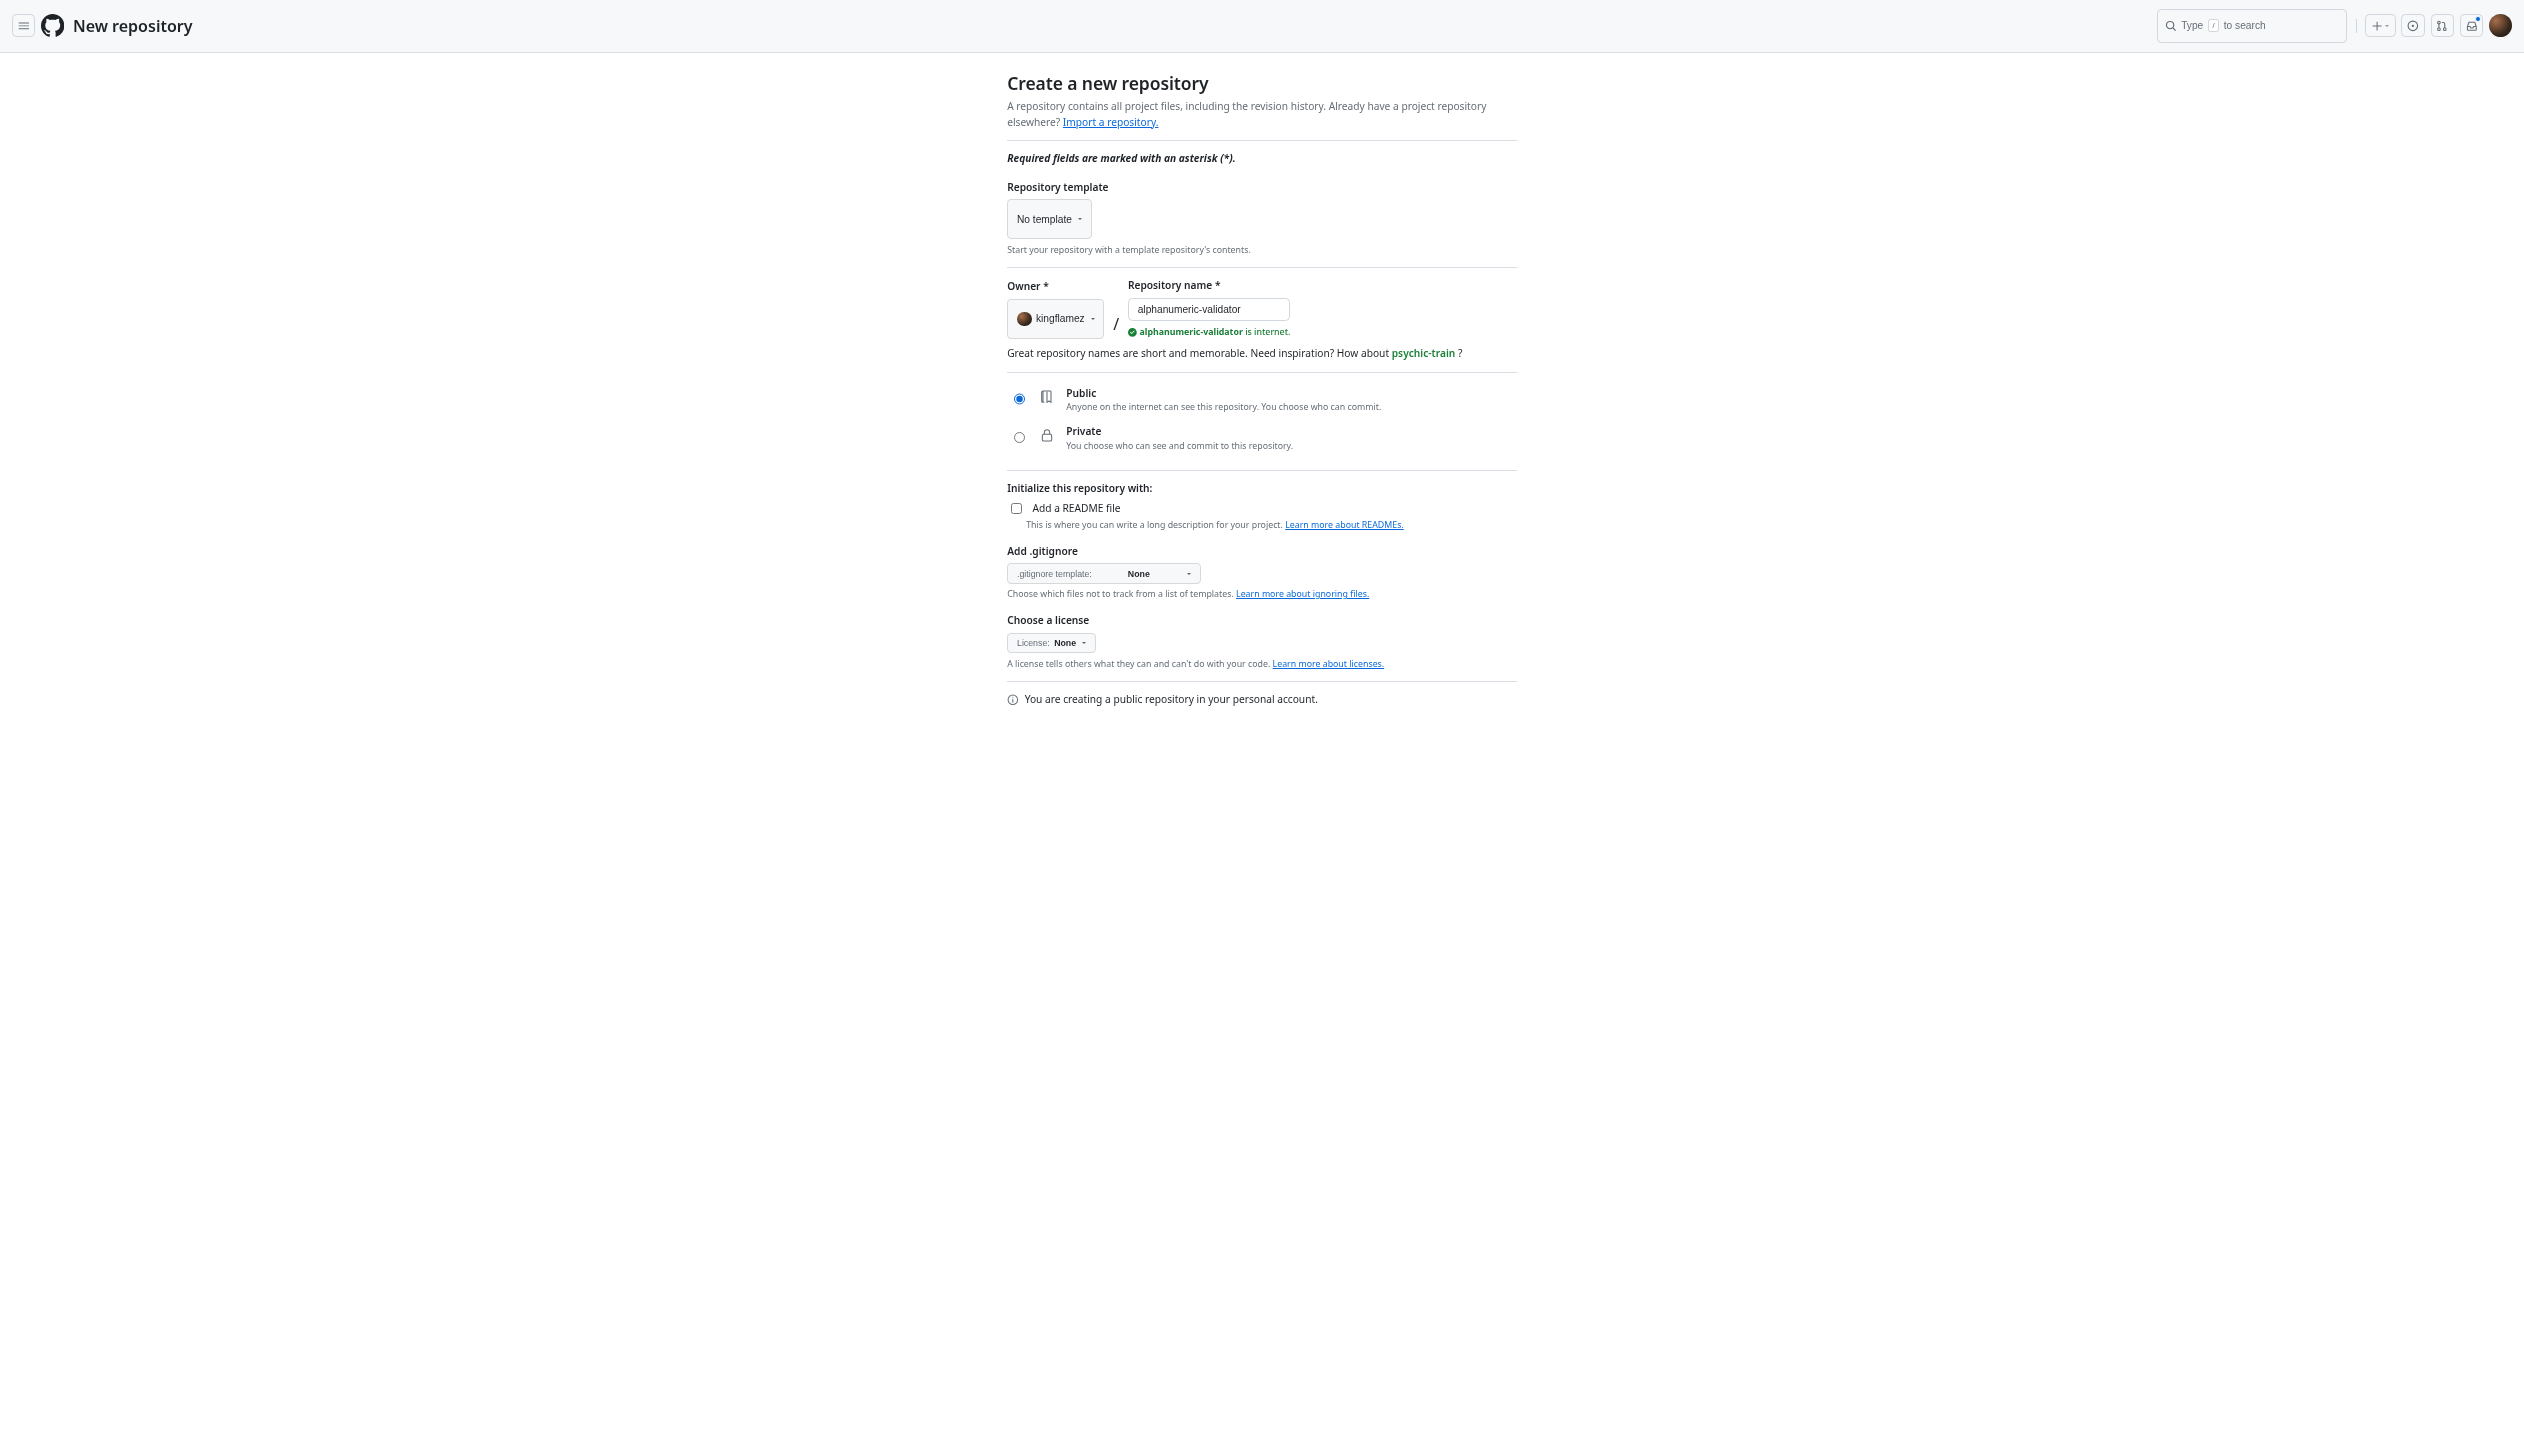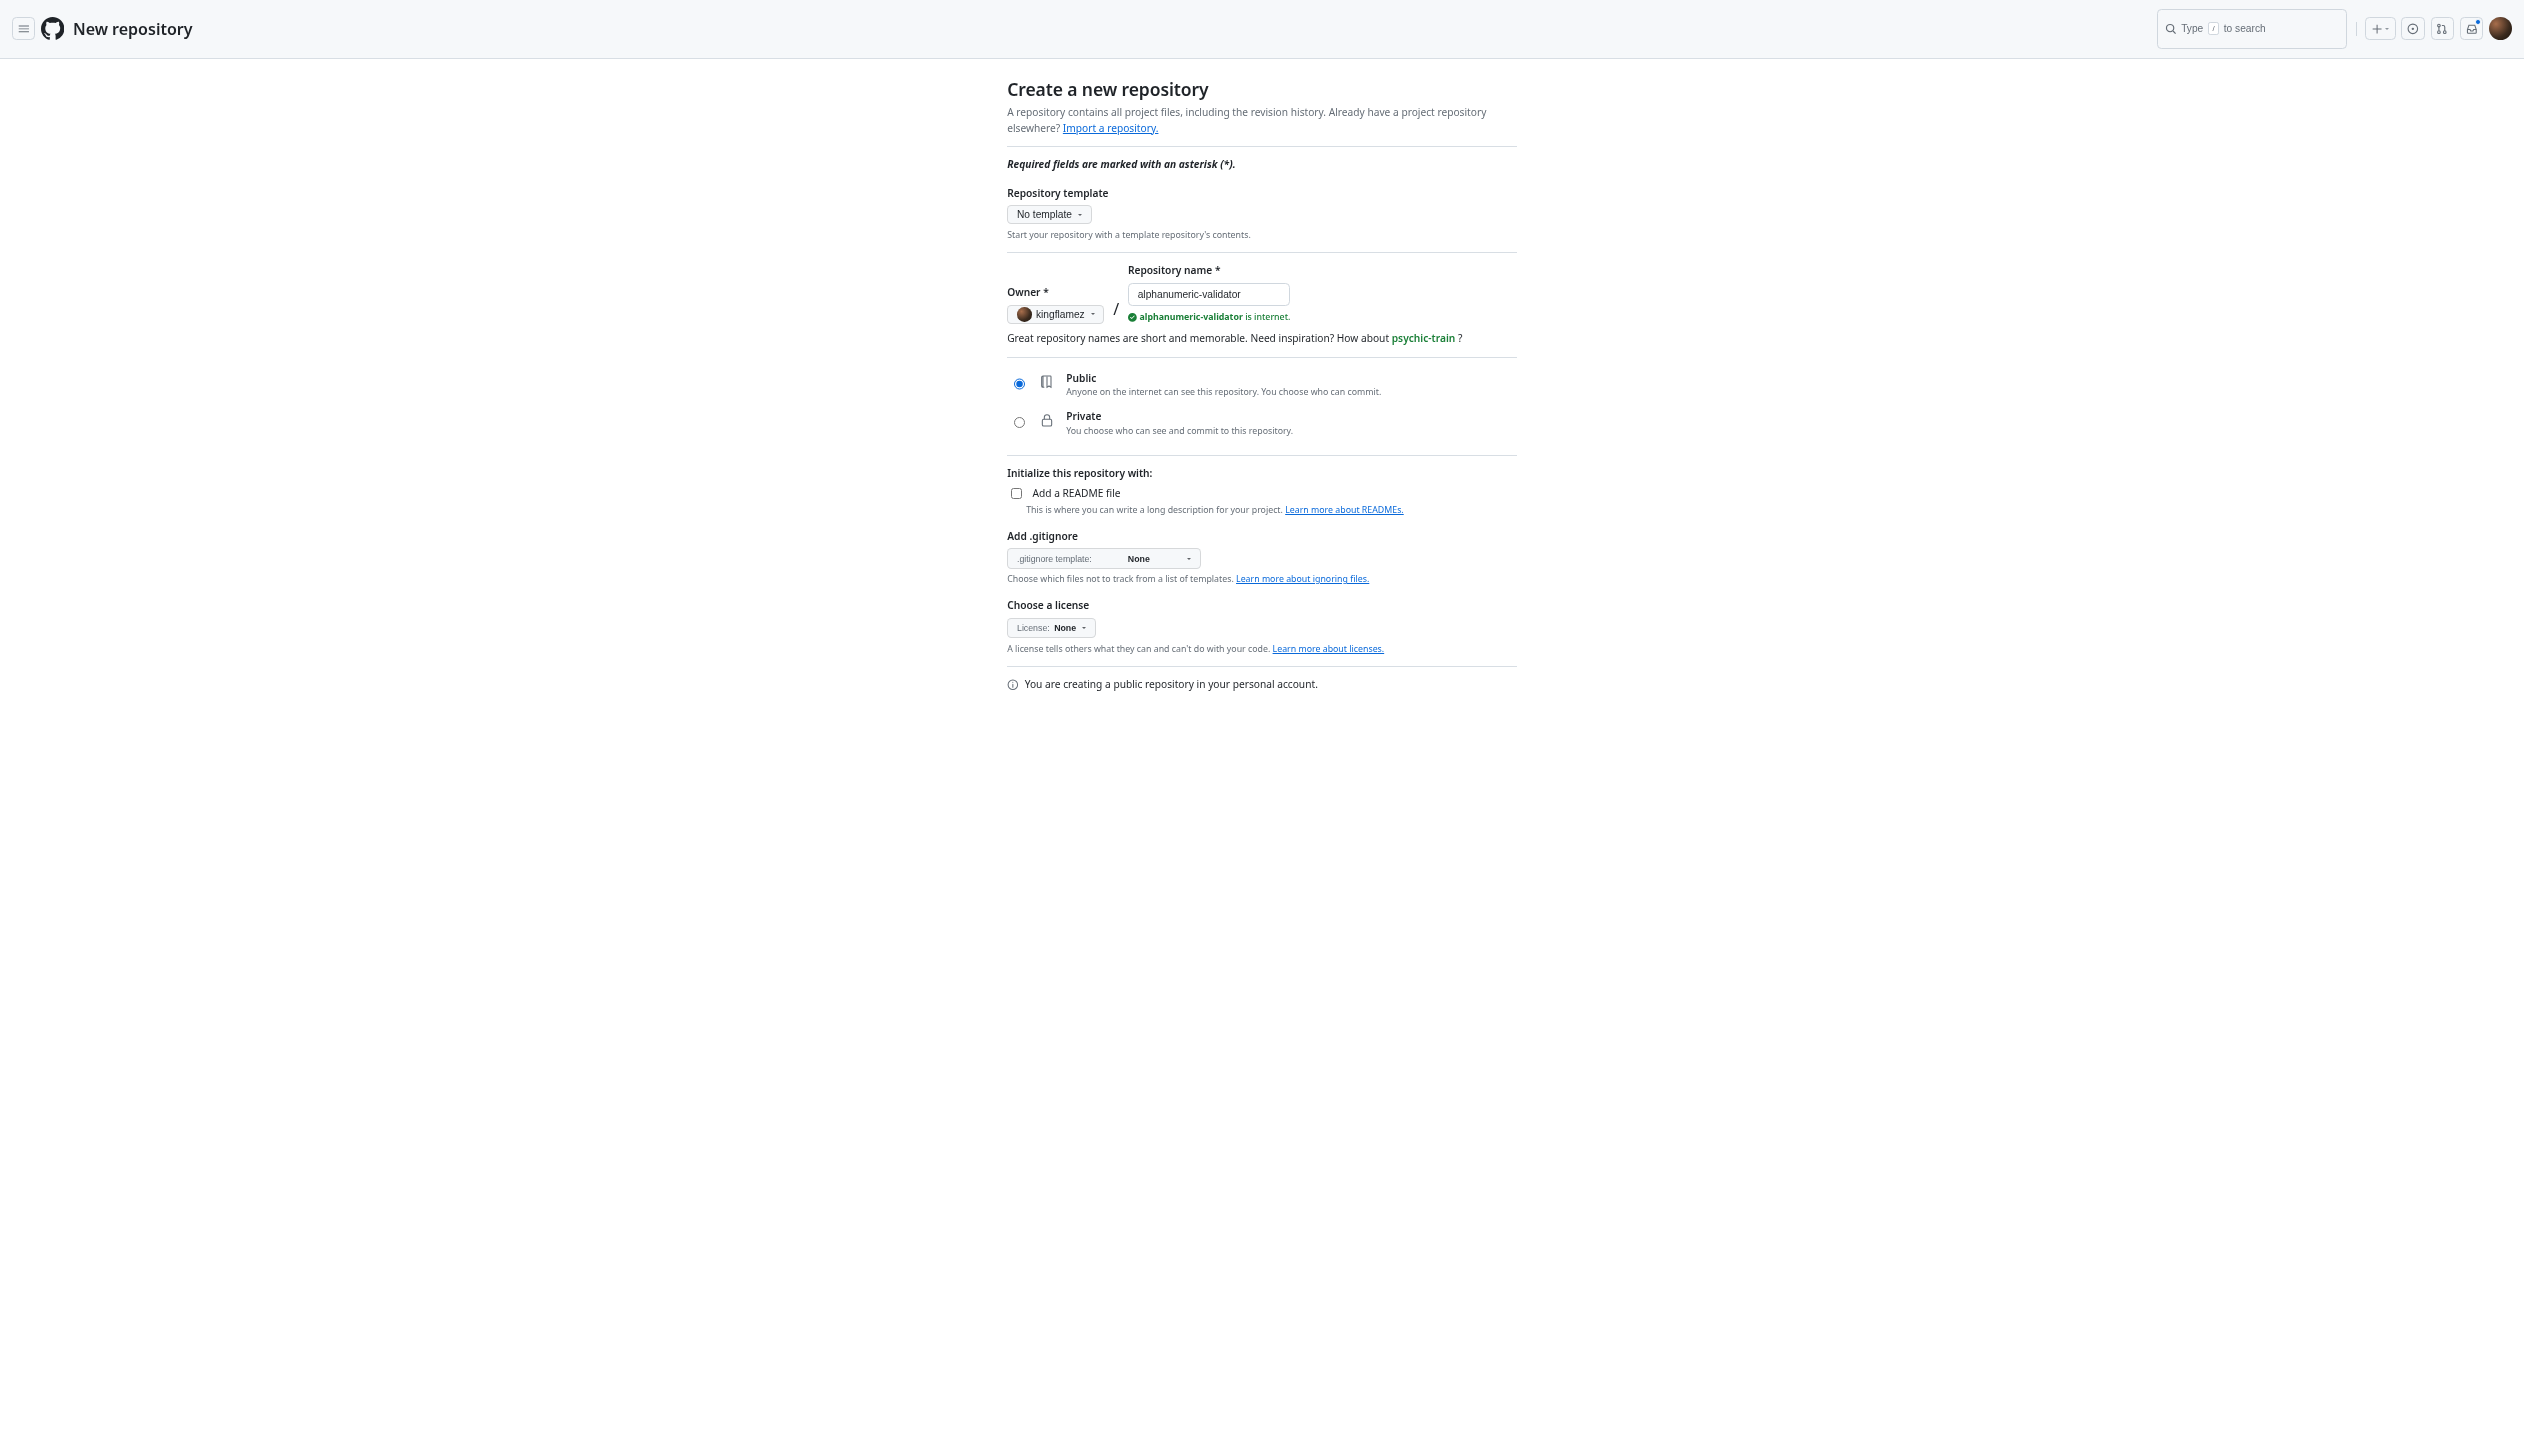--- a/index.html
+++ b/index.html
@@ -56,21 +56,21 @@
     font-weight: 600;
     font-size: 16px;
     color: var(--color-fg-default);
     padding: 0 2.9px;
   }
   .header-spacer { flex: 1; }
   .search-btn {
     display: inline-flex;
     align-items: center;
     gap: 4.4px;
-    height: 40px;
+    height: 34px;
     padding: 0 7.3px;
     min-width: 190px;
     border: 0.7px solid var(--color-border-default);
     border-radius: 4.4px;
     background: transparent;
     color: var(--color-fg-muted);
     cursor: pointer;
     font-size: 10.2px;
     text-align: left;
   }
@@ -153,21 +153,21 @@
   .form-label {
     font-weight: 600;
     display: block;
     margin-bottom: 4.4px;
   }
   .optional { font-weight: 400; color: var(--color-fg-muted); font-size: 8.8px; }
   .btn {
     display: inline-flex;
     align-items: center;
     gap: 4.4px;
-    height: 19px;
+    height: 40px;
     padding: 0 8.8px;
     border: 0.7px solid var(--color-btn-border);
     border-radius: 4.4px;
     background: var(--color-btn-bg);
     color: var(--color-fg-default);
     font-size: 10.2px;
     font-weight: 500;
     cursor: pointer;
   }
   .btn .caret { margin-left: 1.5px; }

